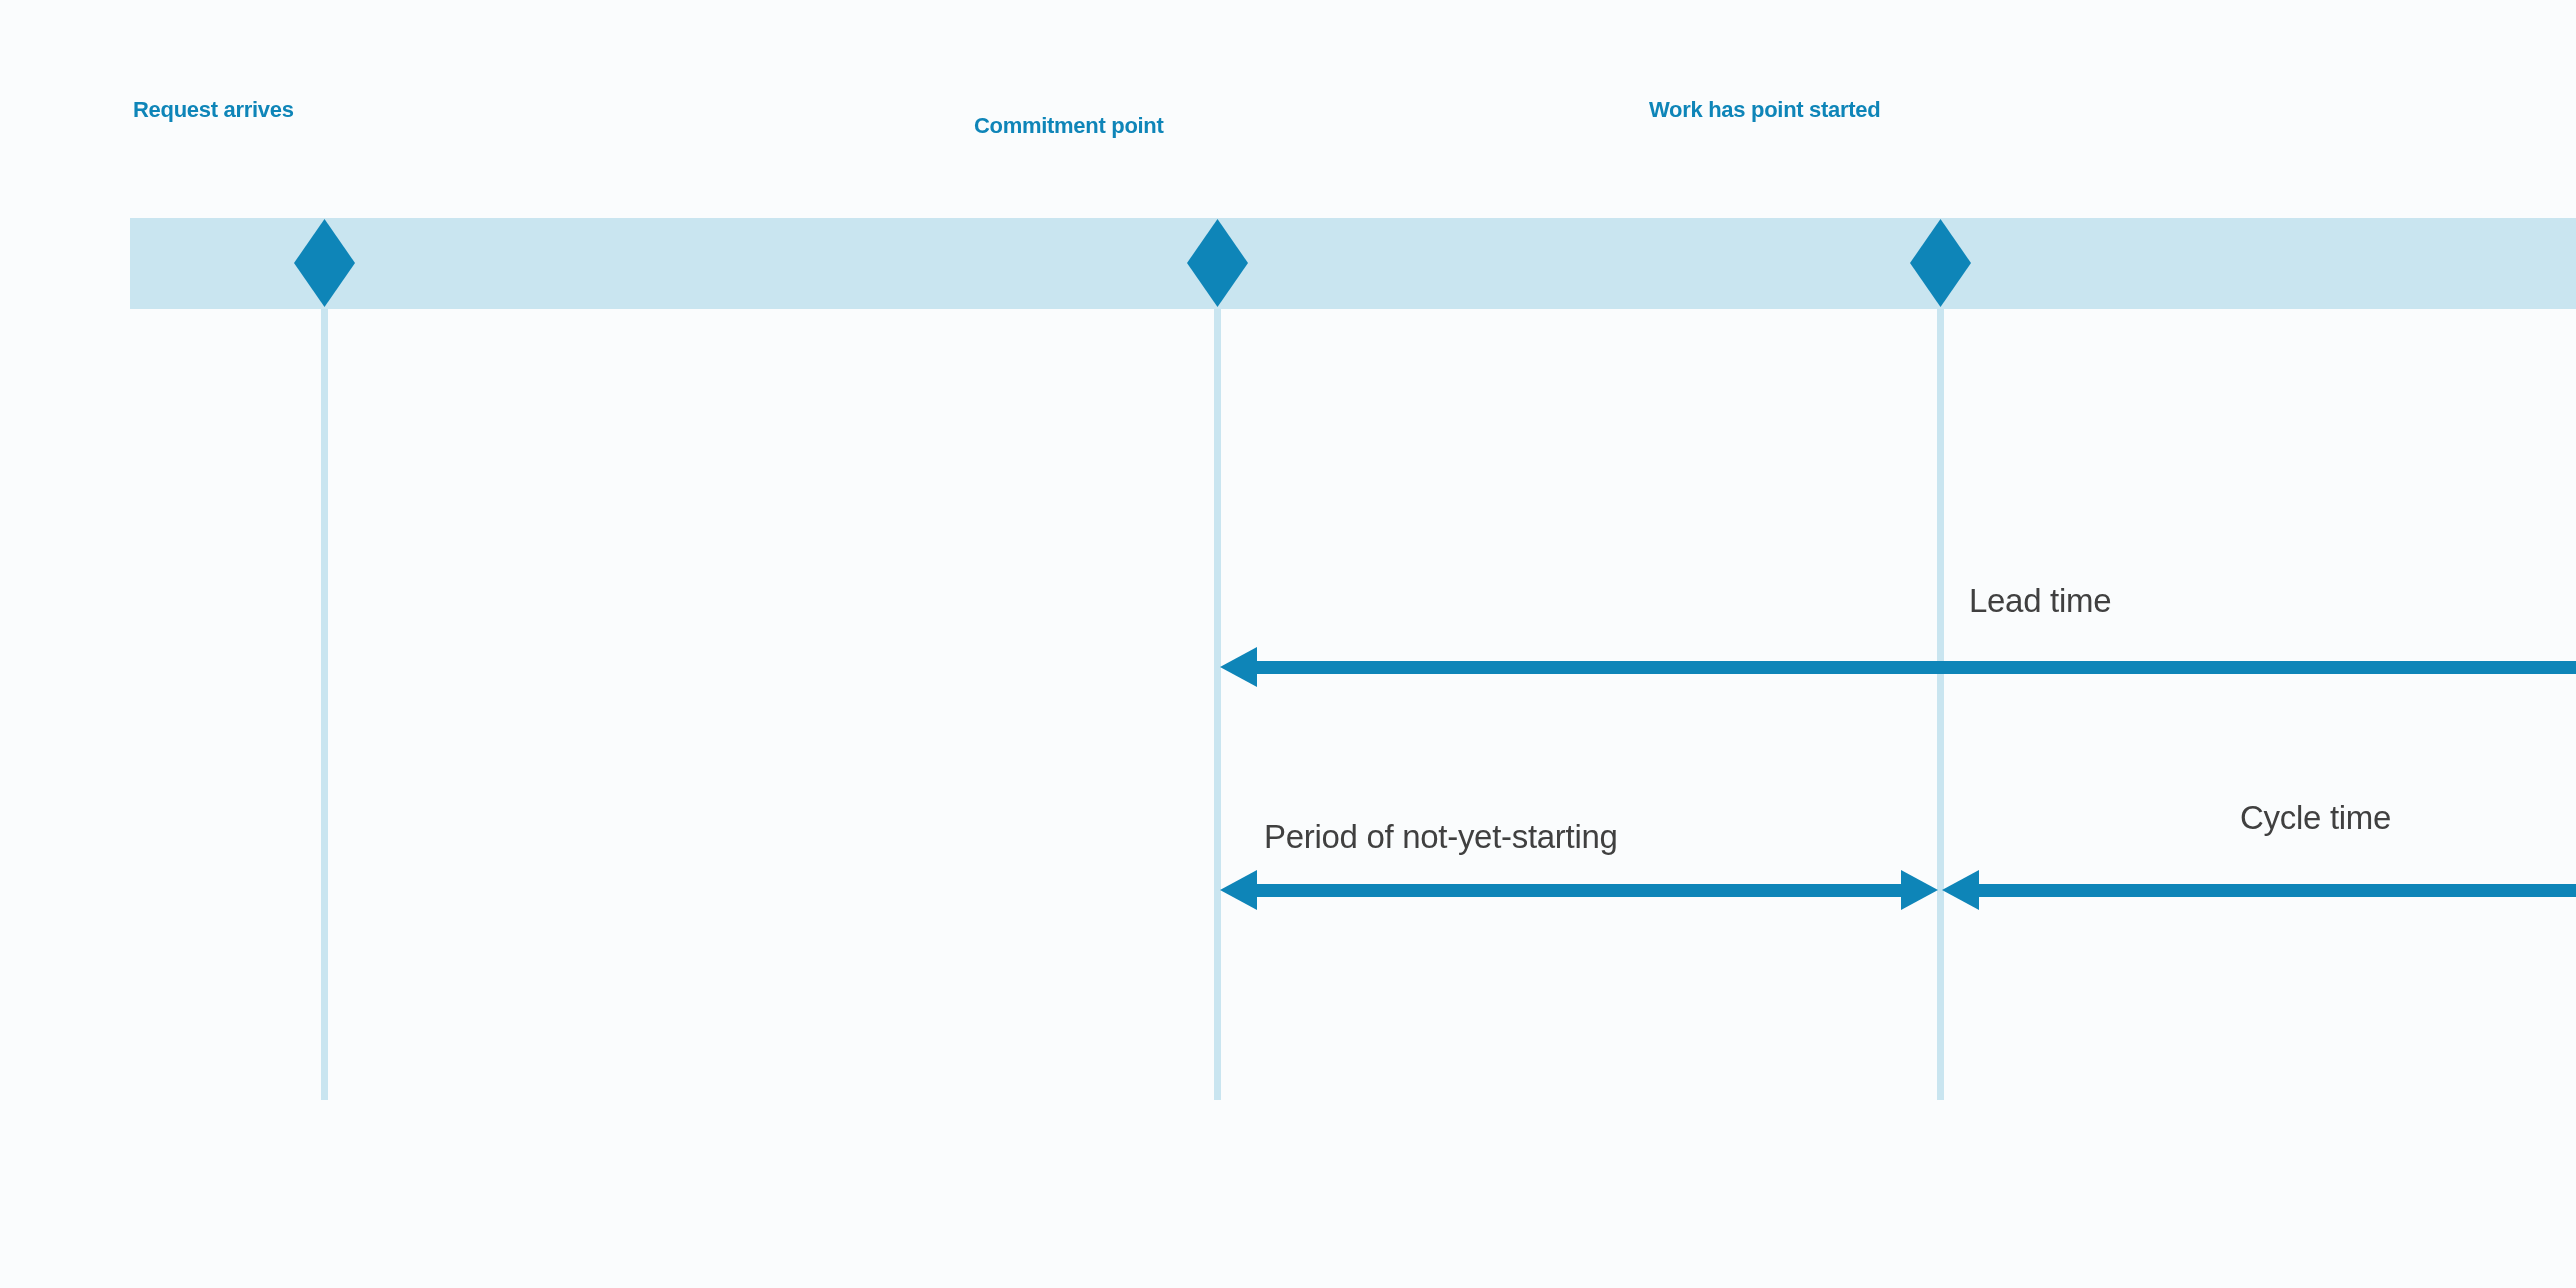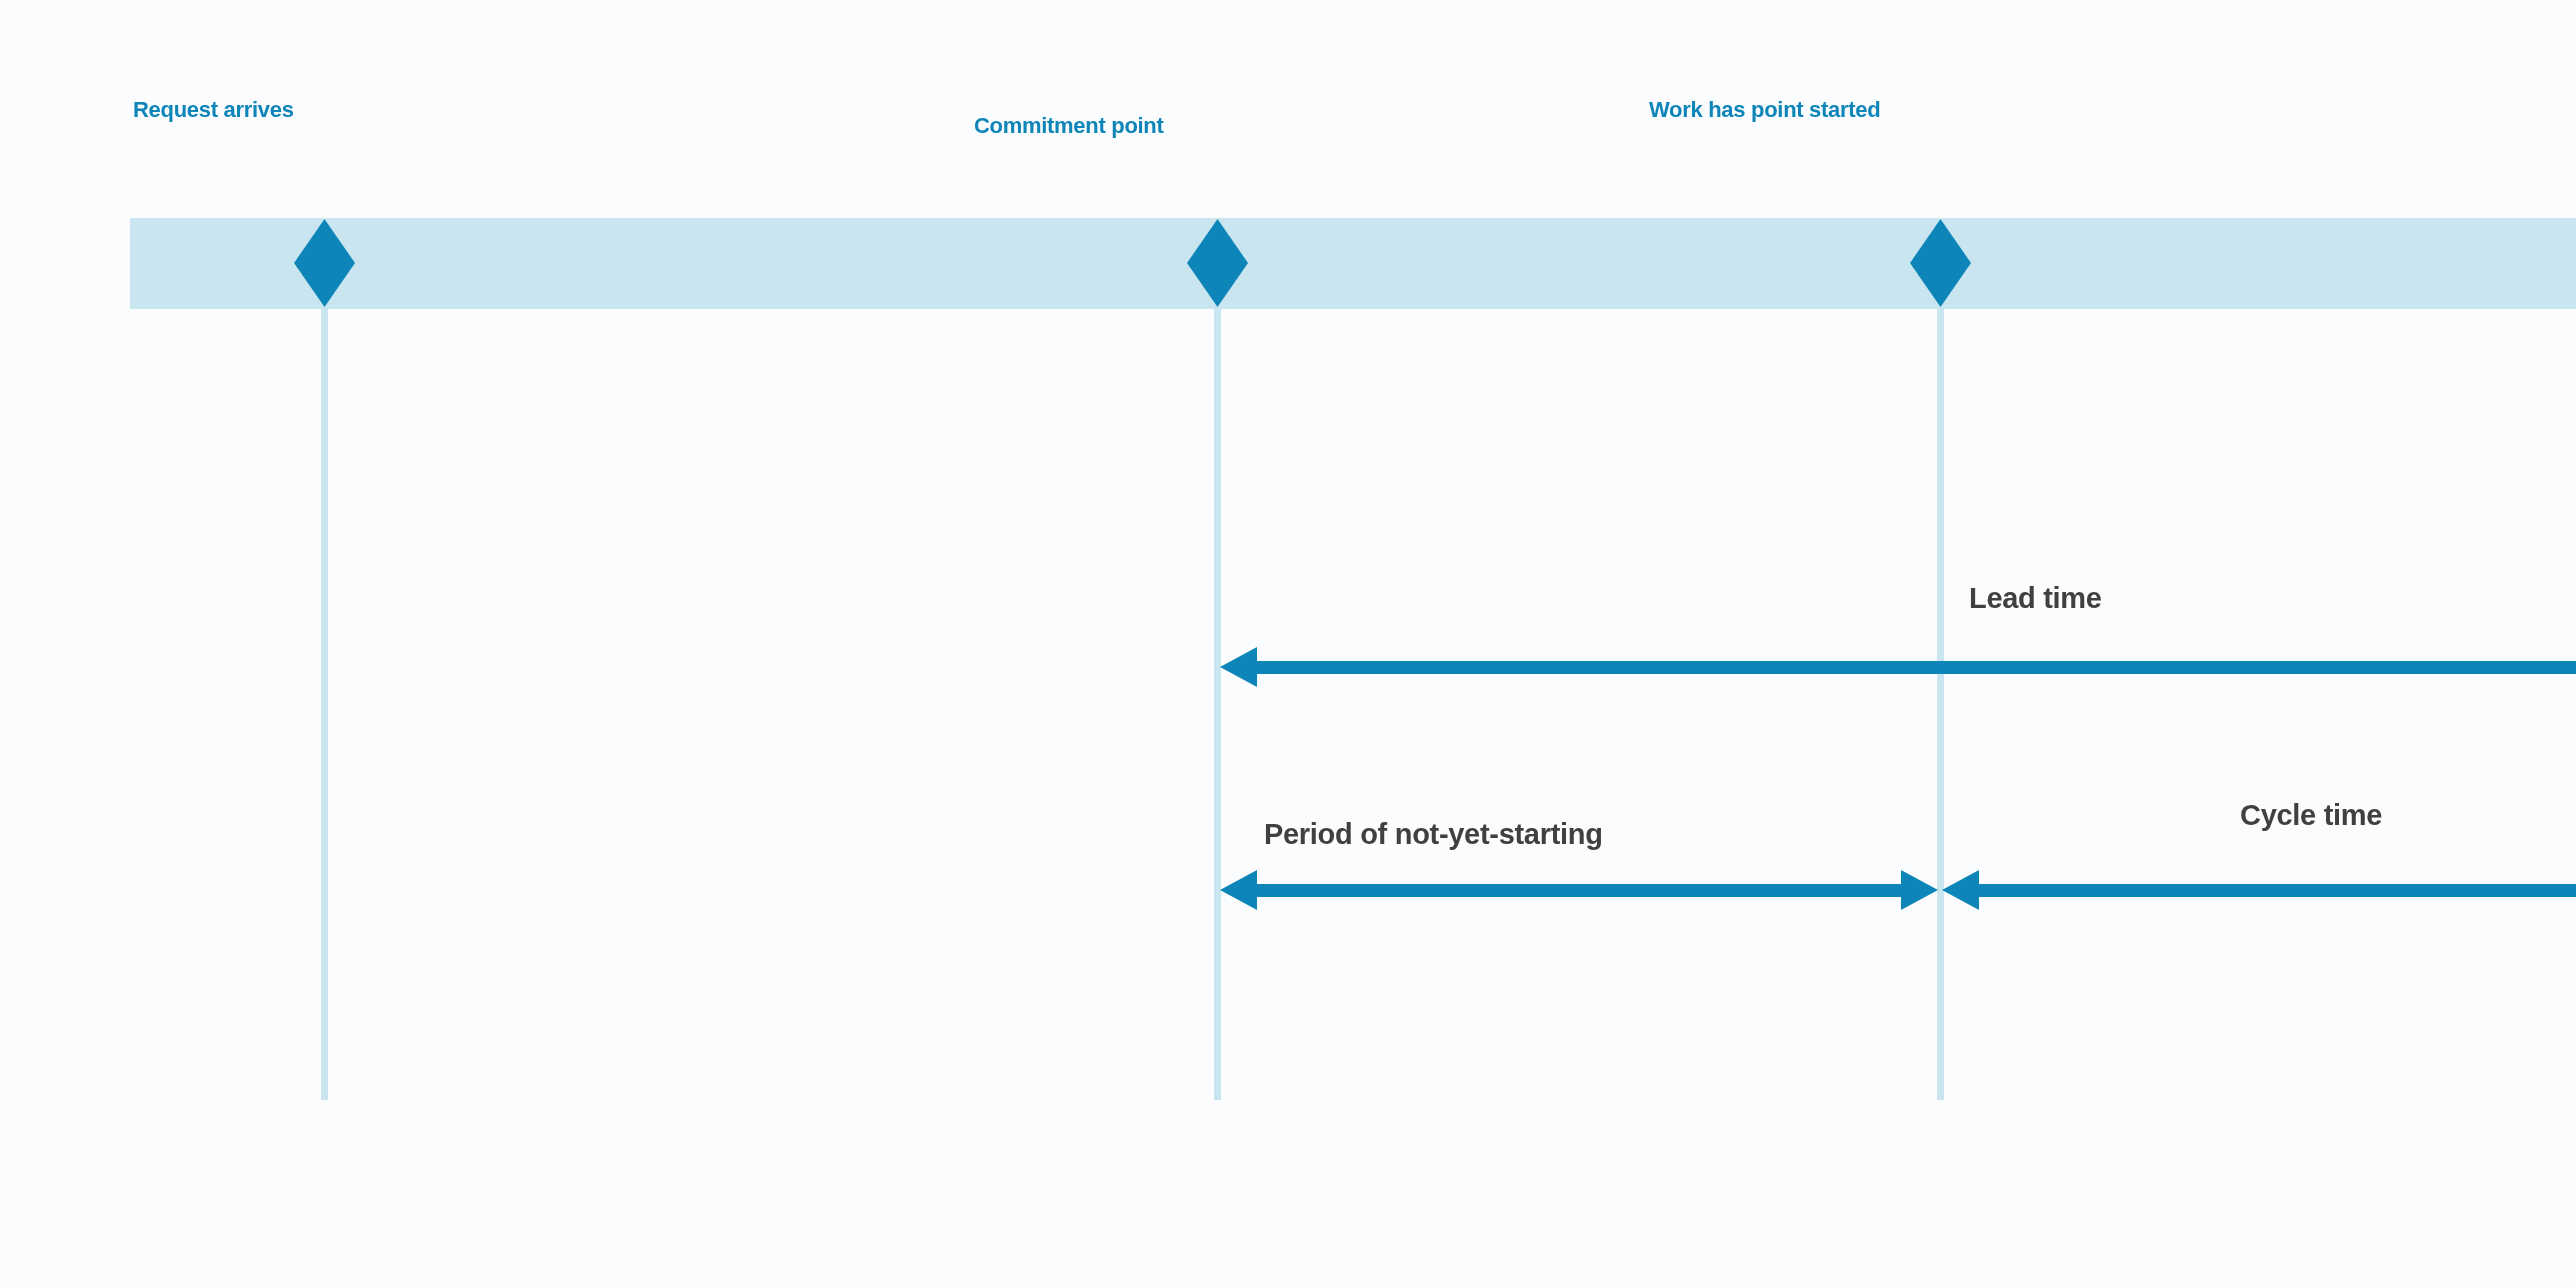--- a/index.html
+++ b/index.html
@@ -63,22 +63,22 @@
     height: 88px;
     background: #0e85b8;
     clip-path: polygon(50% 0%, 100% 50%, 50% 100%, 0% 50%);
     top: 219px;
   }
 
   
   .measure-label {
     position: absolute;
     color: #404040;
-    font-weight: bold;
-    font-size: 29px;
+    font-weight: normal;
+    font-size: 33px;
     white-space: nowrap;
     line-height: 1;
     letter-spacing: -0.3px;
   }
 
   
   .measure-arrow {
     position: absolute;
     height: 52px;
   }

